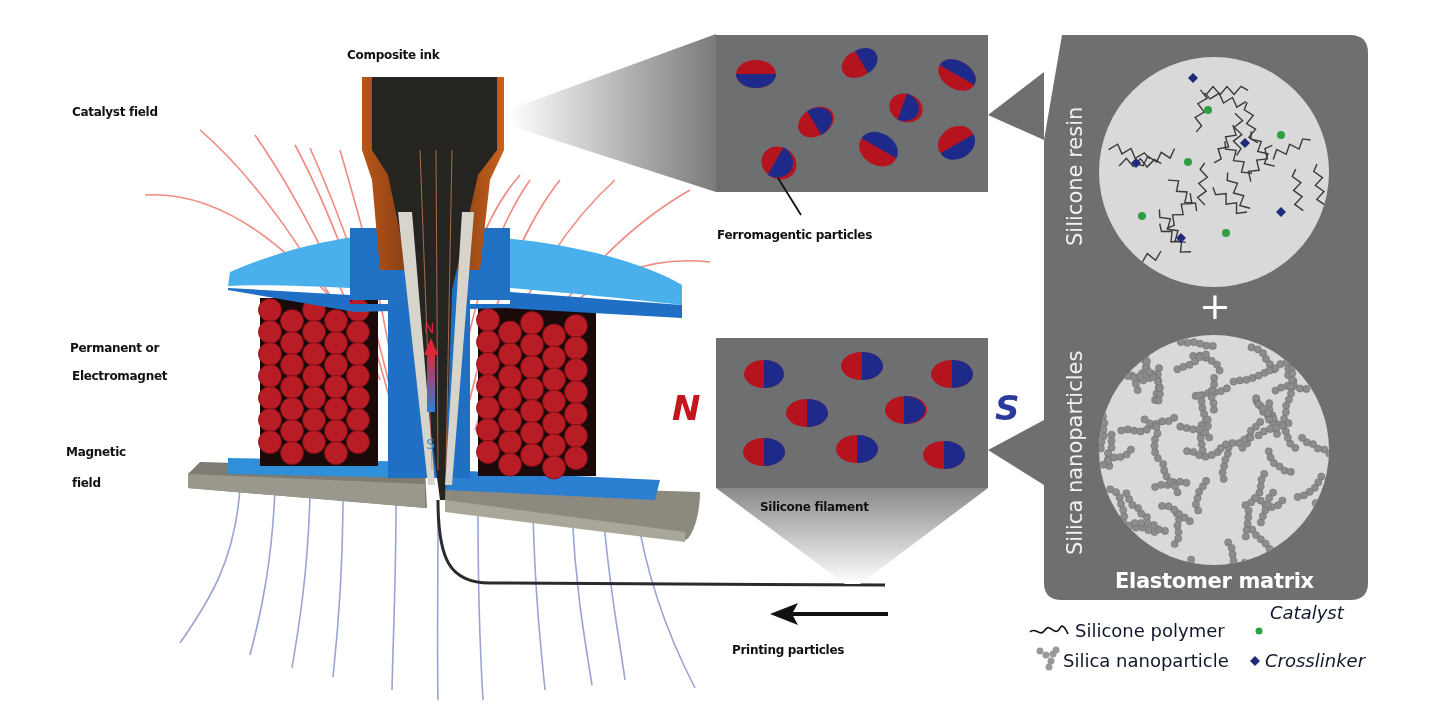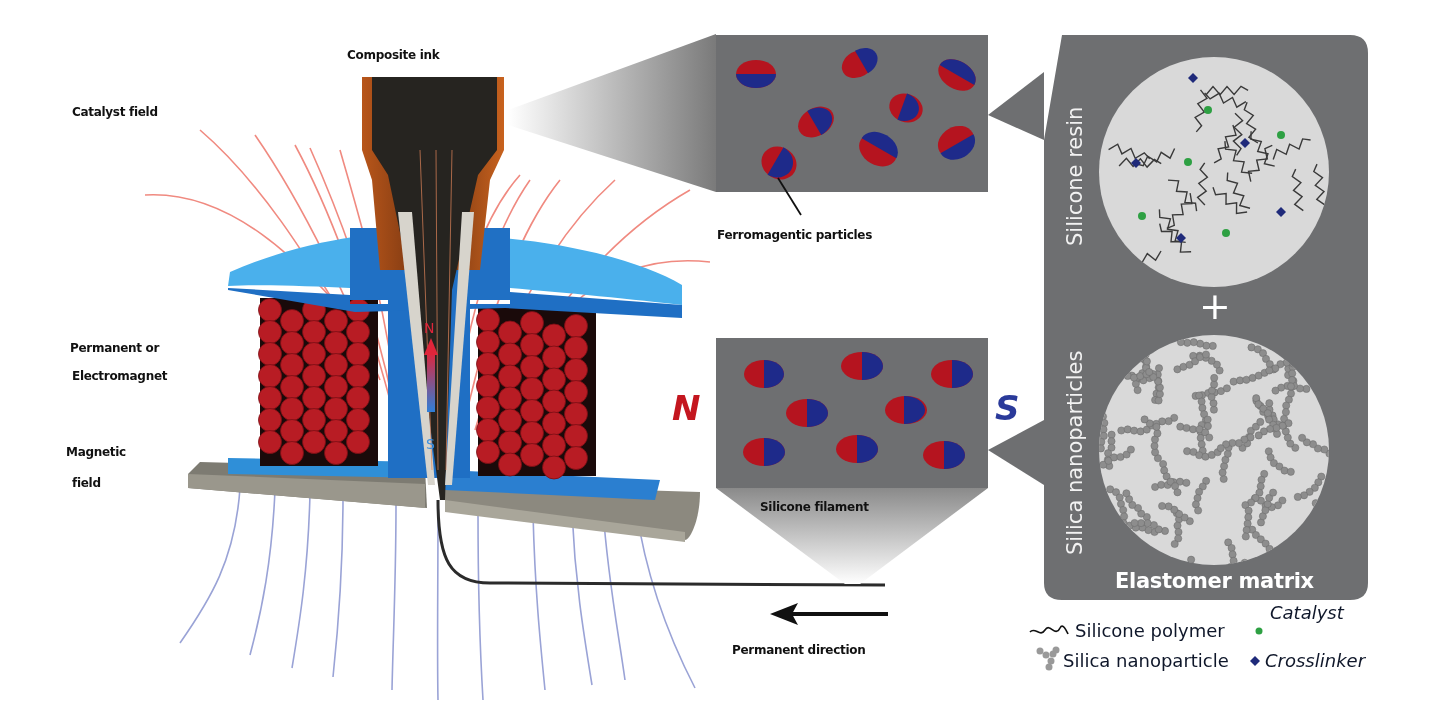--- a/index.html
+++ b/index.html
@@ -751,21 +751,21 @@
 </svg>
 
 <div class="label" style="left:347px;top:42px;">Composite ink</div>
 <div class="label" style="left:72px;top:99px;">Catalyst field</div>
 <div class="label" style="left:70px;top:335px;">Permanent or</div>
 <div class="label" style="left:72px;top:363px;">Electromagnet</div>
 <div class="label" style="left:66px;top:439px;">Magnetic</div>
 <div class="label" style="left:72px;top:470px;">field</div>
 <div class="label" style="left:717px;top:222px;text-align:center;">Ferromagentic particles</div>
 <div class="label" style="left:760px;top:494px;">Silicone filament</div>
-<div class="label" style="left:732px;top:637px;">Permanent direction</div>
+<div class="label" style="left:732px;top:637px;">Printing particles</div>
 
 <div style="position:absolute;left:424px;top:320px;font-size:14px;color:#e0253a;font-family:'DejaVu Sans',sans-serif;">N</div>
 <div style="position:absolute;left:426px;top:436px;font-size:14px;color:#3a8fe0;font-family:'DejaVu Sans',sans-serif;">S</div>
 
 <div class="pole" style="left:672px;top:388px;color:#c4161f;">N</div>
 <div class="pole" style="left:995px;top:388px;color:#2a3a9a;">S</div>
 
 <div class="vlabel" style="left:1063px;top:246px;">Silicone resin</div>
 <div style="position:absolute;left:1199px;top:284px;font-size:38px;color:#ffffff;font-family:'DejaVu Sans',sans-serif;">+</div>
 <div class="vlabel" style="left:1063px;top:555px;">Silica nanoparticles</div>

